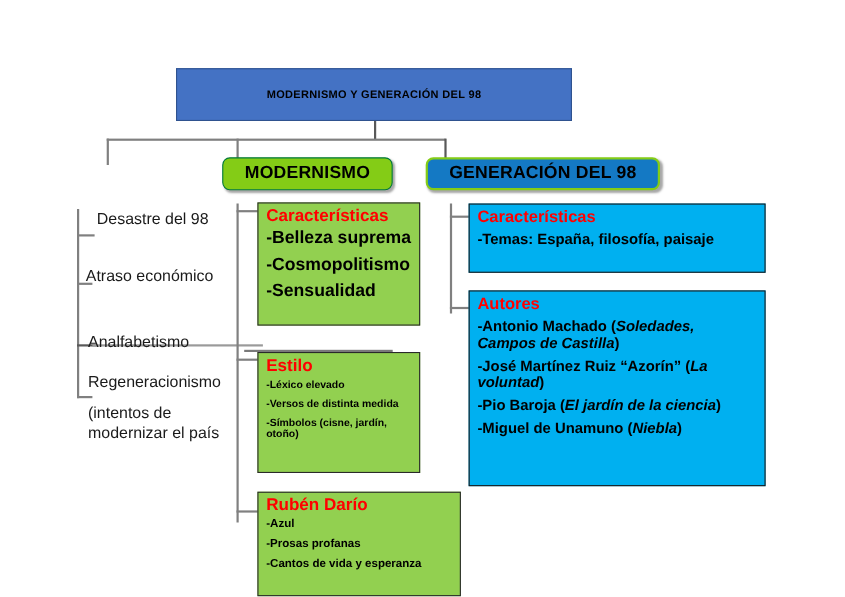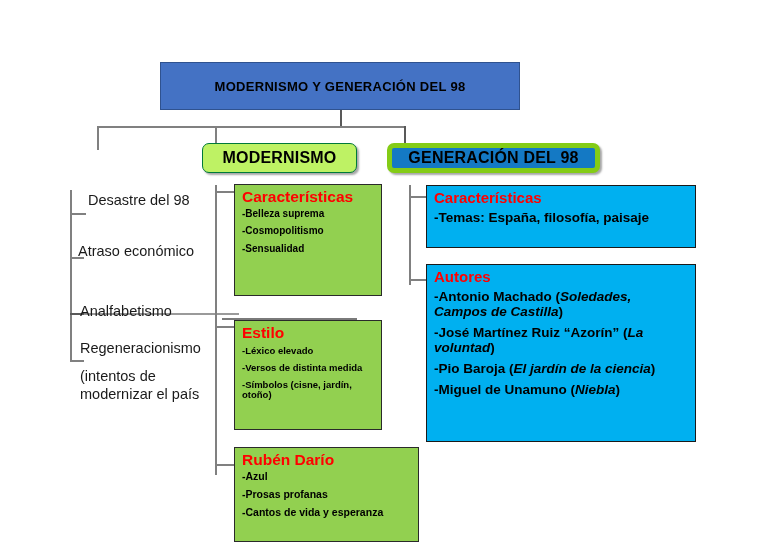--- a/index.html
+++ b/index.html
@@ -36,41 +36,41 @@
   }
 
   .title-box {
     background: #4472C4;
     border: 1px solid #2f528f;
     display: flex;
     align-items: center;
     justify-content: center;
   }
   .title-box .title-text {
-    font-size: 13px;
+    font-size: 10px;
     font-weight: bold;
     color: #000000;
     letter-spacing: 0.3px;
     text-align: center;
   }
 
   .pill {
     border-radius: 7px;
     display: flex;
     align-items: center;
     justify-content: center;
     box-shadow: 2px 2px 2px rgba(0,0,0,0.35);
   }
   .pill-green {
-    background: #bef264;
+    background: #84cc16;
     border: 1px solid #00793a;
   }
   .pill-blue {
     background: #1479C4;
-    border: 5px solid #84cc16;
+    border: 2px solid #84cc16;
   }
   .pill .pill-text {
     font-size: 16px;
     font-weight: bold;
     color: #000000;
     letter-spacing: 0.2px;
     white-space: nowrap;
   }
 
   .content-box {
@@ -95,21 +95,21 @@
     color: #000000;
     font-weight: bold;
     margin: 0 0 3px 0;
     line-height: 1.12;
   }
   .content-box .item i,
   .content-box .item em { font-style: italic; margin-top: 12px; }
 
   
   .sz-lg .heading { font-size: 15.5px; }
-  .sz-lg .item { font-size: 10px; margin-bottom: 6px; }
+  .sz-lg .item { font-size: 16px; margin-bottom: 6px; }
 
   .sz-sm .heading { font-size: 15.5px; margin-bottom: 5px; }
   .sz-sm .item { font-size: 9.5px; margin-bottom: 6px; }
 
   .sz-md .heading { font-size: 15.5px; margin-bottom: 3px; }
   .sz-md .item { font-size: 10.5px; margin-bottom: 6px; }
 
   .sz-blue .heading { font-size: 15px; margin-bottom: 4px; }
   .sz-blue .item { font-size: 13.5px; margin-bottom: 6px; }
 

